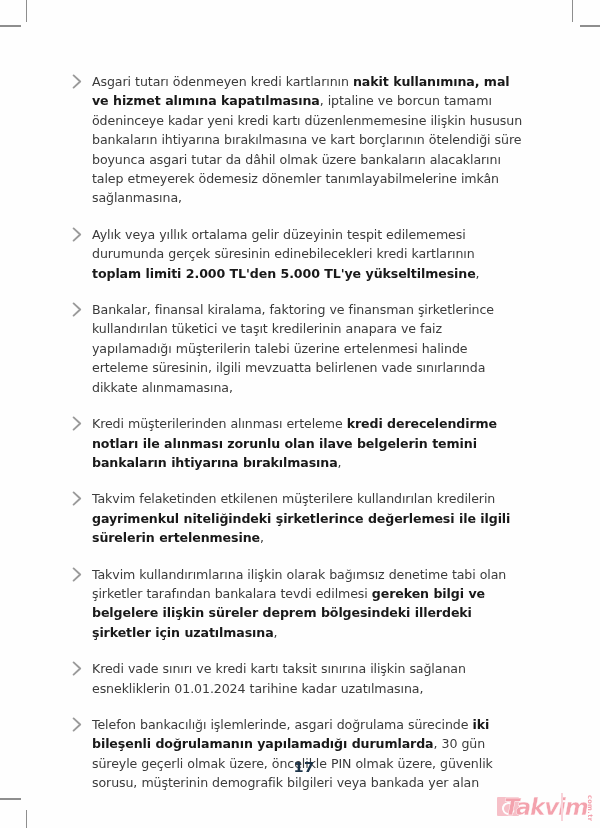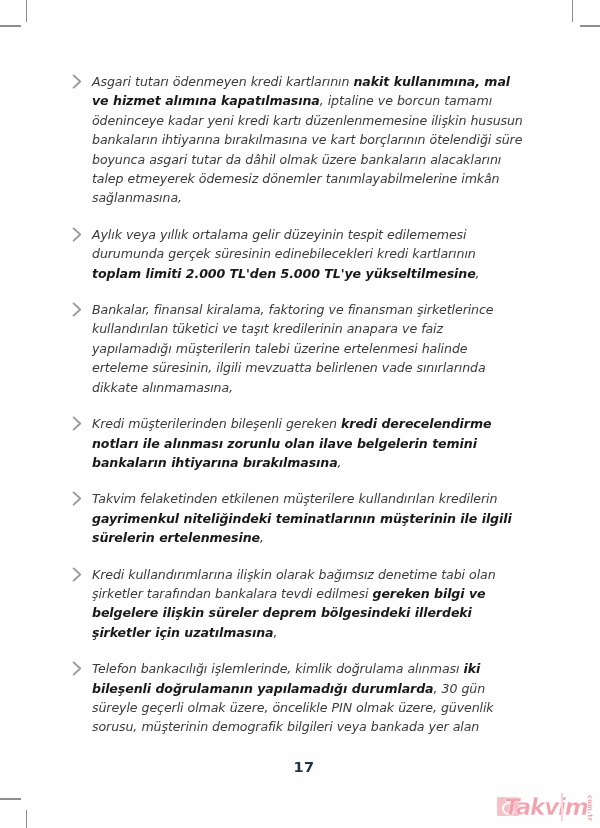--- a/index.html
+++ b/index.html
@@ -52,21 +52,20 @@
     width: 20px;
     padding-top: 2px;
     color: #9a9a9a;
     line-height: 1;
   }
   .chevron svg { display: block; }
 
   .bullet-text {
     flex: 1 1 auto;
     font-family: "DejaVu Sans", sans-serif;
-    font-style: italic;
     font-size: 12.6px;
     line-height: 19.4px;
     color: #3b3b3b;
     letter-spacing: -0.1px;
     text-align: left;
     word-spacing: 0.2px;
   }
   .bullet-text b {
     font-weight: bold;
     color: #191919;
@@ -187,45 +186,53 @@
           </svg>
         </div>
         <div class="bullet-text"><span>Bankalar, finansal kiralama, faktoring ve finansman şirketlerince kullandırılan tüketici ve taşıt kredilerinin anapara ve faiz yapılamadığı müşterilerin talebi üzerine ertelenmesi halinde erteleme süresinin, ilgili mevzuatta belirlenen vade sınırlarında dikkate alınmamasına,</span></div>
       </div>
       <div class="bullet-item">
         <div class="chevron">
           <svg width="11" height="15" viewBox="0 0 11 15" fill="none">
             <path d="M1.6 1.4 L8.2 7.5 L1.6 13.6" stroke="currentColor" stroke-width="1.9" stroke-linecap="round" stroke-linejoin="round"></path>
           </svg>
         </div>
-        <div class="bullet-text"><span>Kredi müşterilerinden bileşenli gereken </span><b>kredi derecelendirme notları ile alınması zorunlu olan ilave belgelerin temini bankaların ihtiyarına bırakılmasına</b><span>,</span></div>
-      </div>
-      <div class="bullet-item">
-        <div class="chevron">
-          <svg width="11" height="15" viewBox="0 0 11 15" fill="none">
-            <path d="M1.6 1.4 L8.2 7.5 L1.6 13.6" stroke="currentColor" stroke-width="1.9" stroke-linecap="round" stroke-linejoin="round"></path>
-          </svg>
-        </div>
-        <div class="bullet-text"><span>Takvim felaketinden etkilenen müşterilere kullandırılan kredilerin </span><b>gayrimenkul niteliğindeki teminatlarının müşterinin ile ilgili sürelerin ertelenmesine</b><span>,</span></div>
-      </div>
-      <div class="bullet-item">
-        <div class="chevron">
-          <svg width="11" height="15" viewBox="0 0 11 15" fill="none">
-            <path d="M1.6 1.4 L8.2 7.5 L1.6 13.6" stroke="currentColor" stroke-width="1.9" stroke-linecap="round" stroke-linejoin="round"></path>
-          </svg>
-        </div>
-        <div class="bullet-text"><span>Kredi kullandırımlarına ilişkin olarak bağımsız denetime tabi olan şirketler tarafından bankalara tevdi edilmesi </span><b>gereken bilgi ve belgelere ilişkin süreler deprem bölgesindeki illerdeki şirketler için uzatılmasına</b><span>,</span></div>
-      </div>
-      <div class="bullet-item">
-        <div class="chevron">
-          <svg width="11" height="15" viewBox="0 0 11 15" fill="none">
-            <path d="M1.6 1.4 L8.2 7.5 L1.6 13.6" stroke="currentColor" stroke-width="1.9" stroke-linecap="round" stroke-linejoin="round"></path>
-          </svg>
-        </div>
-        <div class="bullet-text"><span>Telefon bankacılığı işlemlerinde, kimlik doğrulama alınması </span><b>iki bileşenli doğrulamanın yapılamadığı durumlarda</b><span>, 30 gün süreyle geçerli olmak üzere, öncelikle PIN olmak üzere, güvenlik sorusu, müşterinin demografik bilgileri veya bankada yer alan</span></div>
+        <div class="bullet-text"><span>Kredi müşterilerinden alınması erteleme </span><b>kredi derecelendirme notları ile alınması zorunlu olan ilave belgelerin temini bankaların ihtiyarına bırakılmasına</b><span>,</span></div>
+      </div>
+      <div class="bullet-item">
+        <div class="chevron">
+          <svg width="11" height="15" viewBox="0 0 11 15" fill="none">
+            <path d="M1.6 1.4 L8.2 7.5 L1.6 13.6" stroke="currentColor" stroke-width="1.9" stroke-linecap="round" stroke-linejoin="round"></path>
+          </svg>
+        </div>
+        <div class="bullet-text"><span>Takvim felaketinden etkilenen müşterilere kullandırılan kredilerin </span><b>gayrimenkul niteliğindeki şirketlerince değerlemesi ile ilgili sürelerin ertelenmesine</b><span>,</span></div>
+      </div>
+      <div class="bullet-item">
+        <div class="chevron">
+          <svg width="11" height="15" viewBox="0 0 11 15" fill="none">
+            <path d="M1.6 1.4 L8.2 7.5 L1.6 13.6" stroke="currentColor" stroke-width="1.9" stroke-linecap="round" stroke-linejoin="round"></path>
+          </svg>
+        </div>
+        <div class="bullet-text"><span>Takvim kullandırımlarına ilişkin olarak bağımsız denetime tabi olan şirketler tarafından bankalara tevdi edilmesi </span><b>gereken bilgi ve belgelere ilişkin süreler deprem bölgesindeki illerdeki şirketler için uzatılmasına</b><span>,</span></div>
+      </div>
+      <div class="bullet-item">
+        <div class="chevron">
+          <svg width="11" height="15" viewBox="0 0 11 15" fill="none">
+            <path d="M1.6 1.4 L8.2 7.5 L1.6 13.6" stroke="currentColor" stroke-width="1.9" stroke-linecap="round" stroke-linejoin="round"></path>
+          </svg>
+        </div>
+        <div class="bullet-text"><span>Kredi vade sınırı ve kredi kartı taksit sınırına ilişkin sağlanan esnekliklerin 01.01.2024 tarihine kadar uzatılmasına,</span></div>
+      </div>
+      <div class="bullet-item">
+        <div class="chevron">
+          <svg width="11" height="15" viewBox="0 0 11 15" fill="none">
+            <path d="M1.6 1.4 L8.2 7.5 L1.6 13.6" stroke="currentColor" stroke-width="1.9" stroke-linecap="round" stroke-linejoin="round"></path>
+          </svg>
+        </div>
+        <div class="bullet-text"><span>Telefon bankacılığı işlemlerinde, asgari doğrulama sürecinde </span><b>iki bileşenli doğrulamanın yapılamadığı durumlarda</b><span>, 30 gün süreyle geçerli olmak üzere, öncelikle PIN olmak üzere, güvenlik sorusu, müşterinin demografik bilgileri veya bankada yer alan</span></div>
       </div>
     </div>
 
   <div class="page-number">17</div>
 
   <div class="watermark">
     <div class="wm-flag">
       <div class="moon"></div>
     </div>
     <div class="wm-word">Takvim</div>

